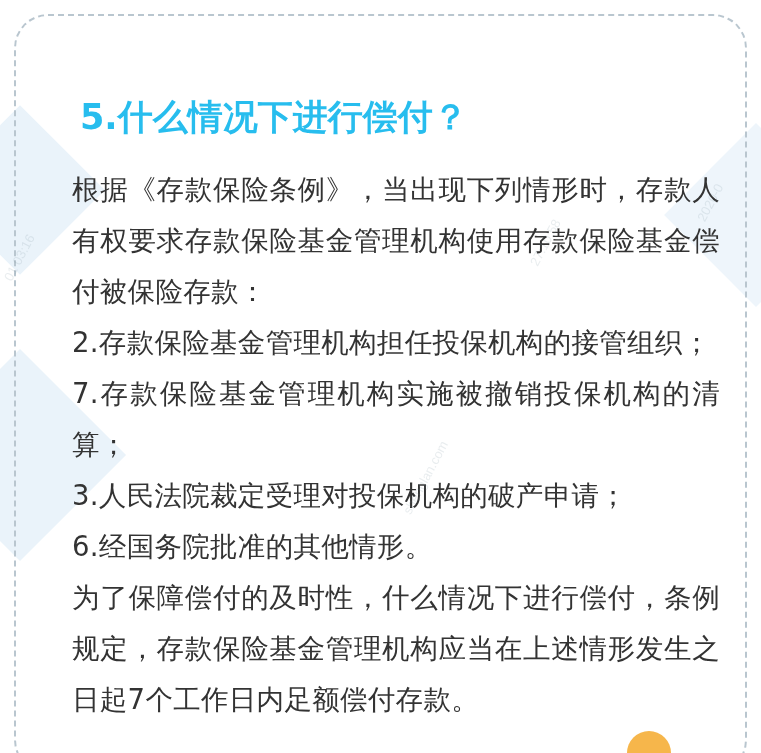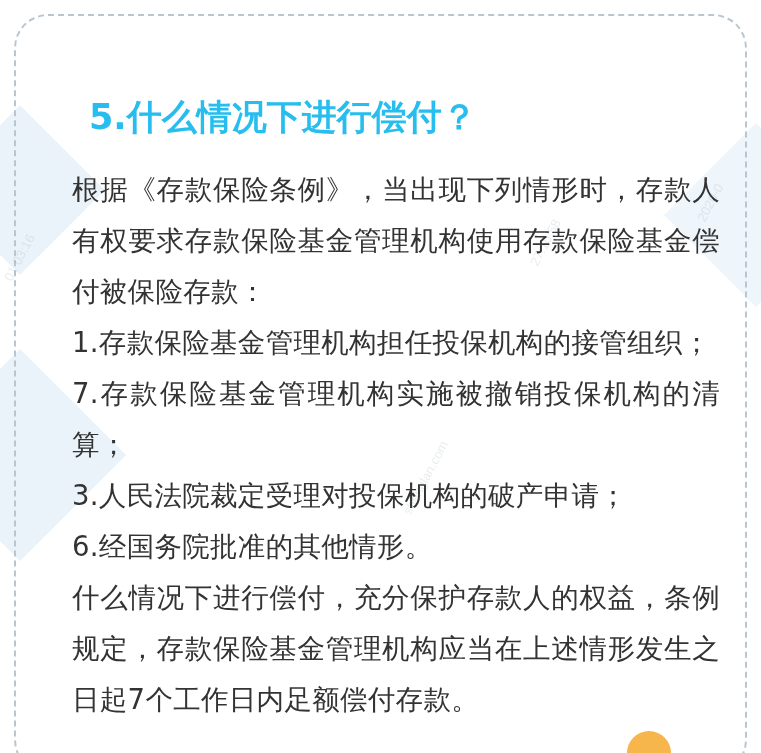--- a/index.html
+++ b/index.html
@@ -72,21 +72,21 @@
     top: 80px;
     width: 648px;
   }
 
   .heading {
     font-family: "DejaVu Sans", sans-serif;
     font-size: 35px;
     font-weight: bold;
     color: #27bdee;
     letter-spacing: 0px;
-    margin: 0 0 26px 17px;
+    margin: 0 0 26px 8px;
     line-height: 1.2;
   }
 
   .body-text {
     font-family: "DejaVu Sans", sans-serif;
     font-size: 27.5px;
     line-height: 51px;
     color: #333333;
     letter-spacing: 0.3px;
   }
@@ -117,25 +117,25 @@
 <div class="deco deco-left-top"></div>
 <div class="deco deco-left-bottom"></div>
 <div class="deco deco-right-top"></div>
 <div class="deco deco-circle"></div>
 
 <div class="card">
   <div class="content">
     <h1 class="heading">5.什么情况下进行偿付？</h1>
     <div class="body-text">
       <p>根据《存款保险条例》，当出现下列情形时，存款人有权要求存款保险基金管理机构使用存款保险基金偿付被保险存款：</p>
-      <p>1.存款保险基金管理机构担任投保机构的接管组织；</p>
+      <p>2.存款保险基金管理机构担任投保机构的接管组织；</p>
       <p>7.存款保险基金管理机构实施被撤销投保机构的清算；</p>
       <p>3.人民法院裁定受理对投保机构的破产申请；</p>
       <p>6.经国务院批准的其他情形。</p>
-      <p>什么情况下进行偿付，充分保护存款人的权益，条例规定，存款保险基金管理机构应当在上述情形发生之日起7个工作日内足额偿付存款。</p>
+      <p>为了保障偿付的及时性，什么情况下进行偿付，条例规定，存款保险基金管理机构应当在上述情形发生之日起7个工作日内足额偿付存款。</p>
     </div>
   </div>
 </div>
 
 <div class="watermark wm1">01 03:16</div>
 <div class="watermark wm2">shenglan.com</div>
 <div class="watermark wm3">27:10:58</div>
 <div class="watermark wm4">2020-0</div>
 
 </body></html>

